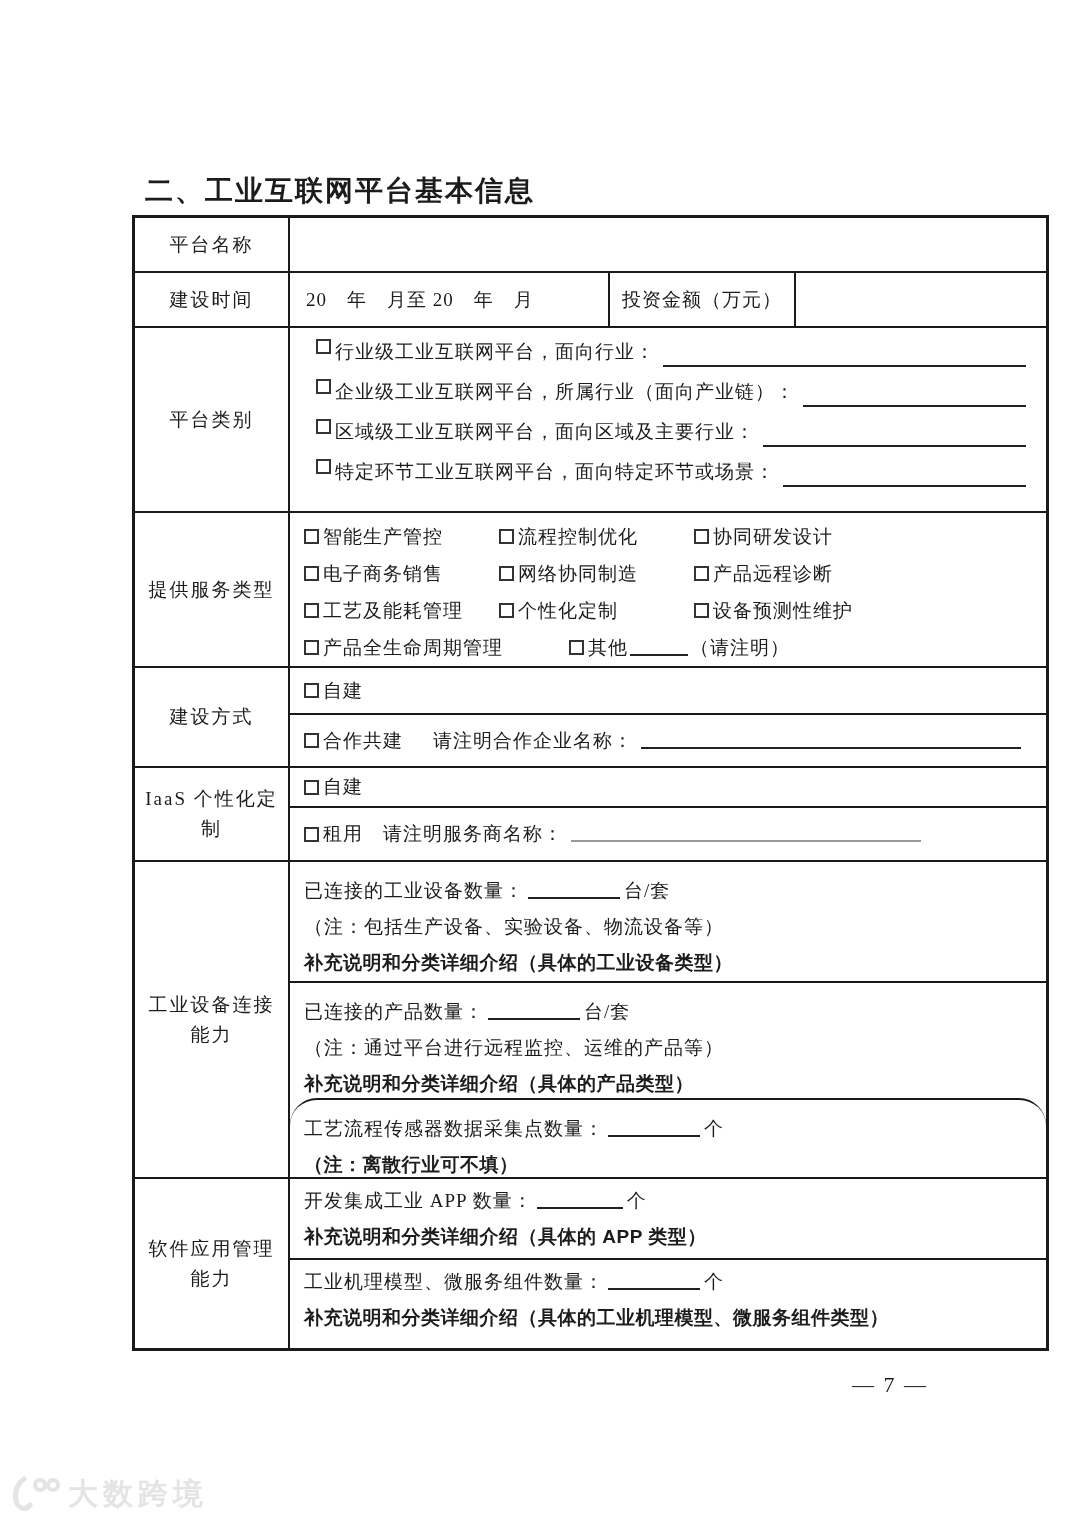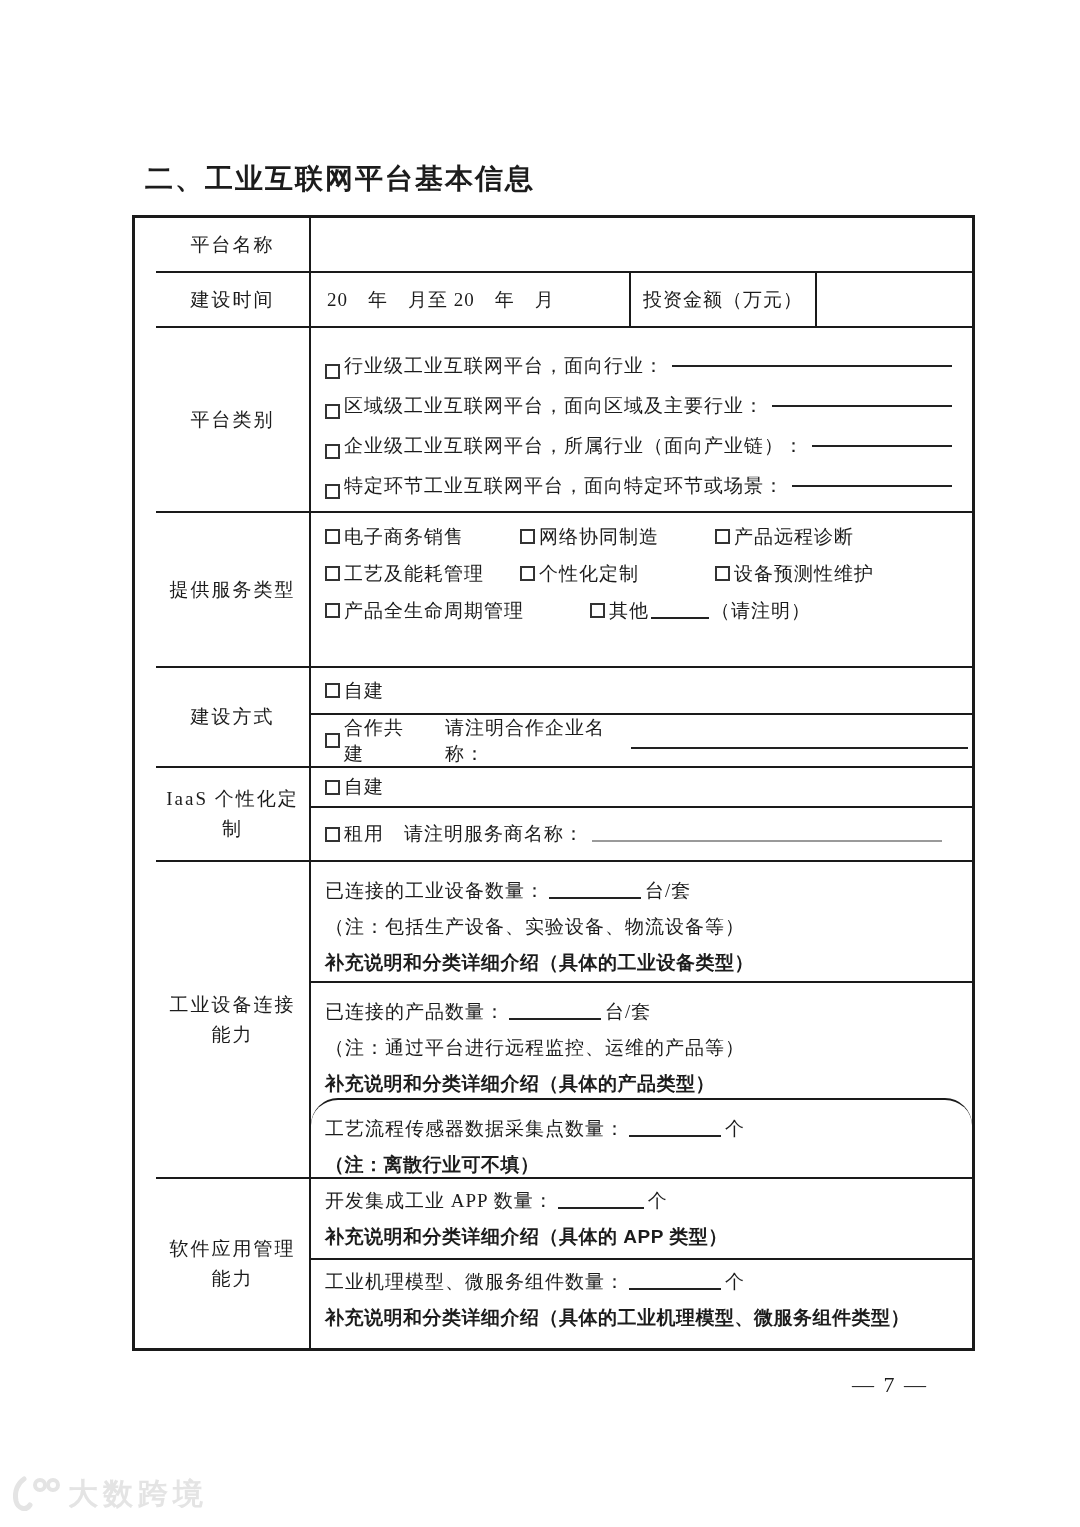--- a/index.html
+++ b/index.html
@@ -13,29 +13,28 @@
     position:relative;
     width:1080px;height:1527px;
     background:#ffffff;
     font-family:"Liberation Serif","DejaVu Serif",serif;
     color:var(--txt);
     font-size:19px;
     letter-spacing:1px;
     overflow:hidden;
   }
   .doc-title{
-    position:absolute;left:145px;top:160px;
+    position:absolute;left:145px;top:172px;
     font-family:"Liberation Sans","DejaVu Sans",sans-serif;
     font-weight:bold;font-size:28px;letter-spacing:2px;
   }
   
   .form-table{
-    position:absolute;left:132px;top:215px;width:843px;
+    position:absolute;left:132px;top:215px;width:917px;
     border:3px solid var(--bd);
-    padding-left:21px;
   }
   .t-row{display:flex;width:100%;}
   .t-row + .t-row{border-top:2px solid var(--bd);}
   .label-cell{
     width:155px;min-width:155px;
     border-right:2px solid var(--bd);
     display:flex;align-items:center;justify-content:center;
     text-align:center;letter-spacing:2px;
     padding:2px 8px;line-height:30px;
   }
@@ -48,21 +47,21 @@
   .r7 .s1{height:119px;} .r7 .s2{height:117px;} .r7 .s3{height:79px;border-radius:27px;}
   .r8 .s1{height:79px;} .r8 .s2{height:90px;}
   .sub{width:100%;}
   .sub + .sub{border-top:2px solid var(--bd);}
   
   .cell-mid{width:318px;min-width:318px;display:flex;align-items:center;padding-left:16px;}
   .cell-invest-label{width:186px;min-width:186px;border-left:2px solid var(--bd);
     display:flex;align-items:center;padding-left:12px;}
   .cell-invest-value{flex:1;border-left:2px solid var(--bd);}
   
-  .opt-line{display:flex;align-items:flex-end;height:40px;padding-left:14px;}
+  .opt-line{display:flex;align-items:flex-start;height:40px;padding-left:14px;margin-left:12px;}
   .r3 .content-cell{padding-top:11px;}
   .fill-line{flex:1;margin:14px 20px 0 8px;border-bottom:2px solid #222;align-self:center;height:0;}
   .svc-line{display:flex;align-items:center;height:37px;padding-left:14px;}
   .r4 .content-cell{padding-top:5px;}
   .svc{width:195px;display:flex;align-items:center;}
   .svc.c3{width:auto;}
   .svc.wide{width:265px;}
   .subline{display:flex;align-items:center;height:100%;padding-left:14px;}
   .cap-block{padding-top:11px;}
   .cap-line{display:flex;align-items:center;height:36px;padding-left:14px;}
@@ -124,39 +123,53 @@
     <div class="t-row r3">
       <div class="label-cell">平台类别</div>
       <div class="content-cell">
         <div class="opt-line">
           <span class="cb"></span>
           <span>行业级工业互联网平台，面向行业：</span>
           <span class="fill-line"></span>
         </div>
         <div class="opt-line">
           <span class="cb"></span>
-          <span>区域级工业互联网平台，面向区域及主要行业：</span>
+          <span>企业级工业互联网平台，所属行业（面向产业链）：</span>
           <span class="fill-line"></span>
         </div>
         <div class="opt-line">
           <span class="cb"></span>
-          <span>企业级工业互联网平台，所属行业（面向产业链）：</span>
+          <span>区域级工业互联网平台，面向区域及主要行业：</span>
           <span class="fill-line"></span>
         </div>
         <div class="opt-line">
           <span class="cb"></span>
           <span>特定环节工业互联网平台，面向特定环节或场景：</span>
           <span class="fill-line"></span>
         </div>
       </div>
     </div>
 
     <div class="t-row r4">
       <div class="label-cell">提供服务类型</div>
       <div class="content-cell">
+        <div class="svc-line">
+          <span class="svc">
+              <span class="cb"></span>
+              <span>智能生产管控</span>
+            </span>
+          <span class="svc">
+              <span class="cb"></span>
+              <span>流程控制优化</span>
+            </span>
+          <span class="svc c3">
+              <span class="cb"></span>
+              <span>协同研发设计</span>
+            </span>
+        </div>
         <div class="svc-line">
           <span class="svc">
               <span class="cb"></span>
               <span>电子商务销售</span>
             </span>
           <span class="svc">
               <span class="cb"></span>
               <span>网络协同制造</span>
             </span>
           <span class="svc c3">

